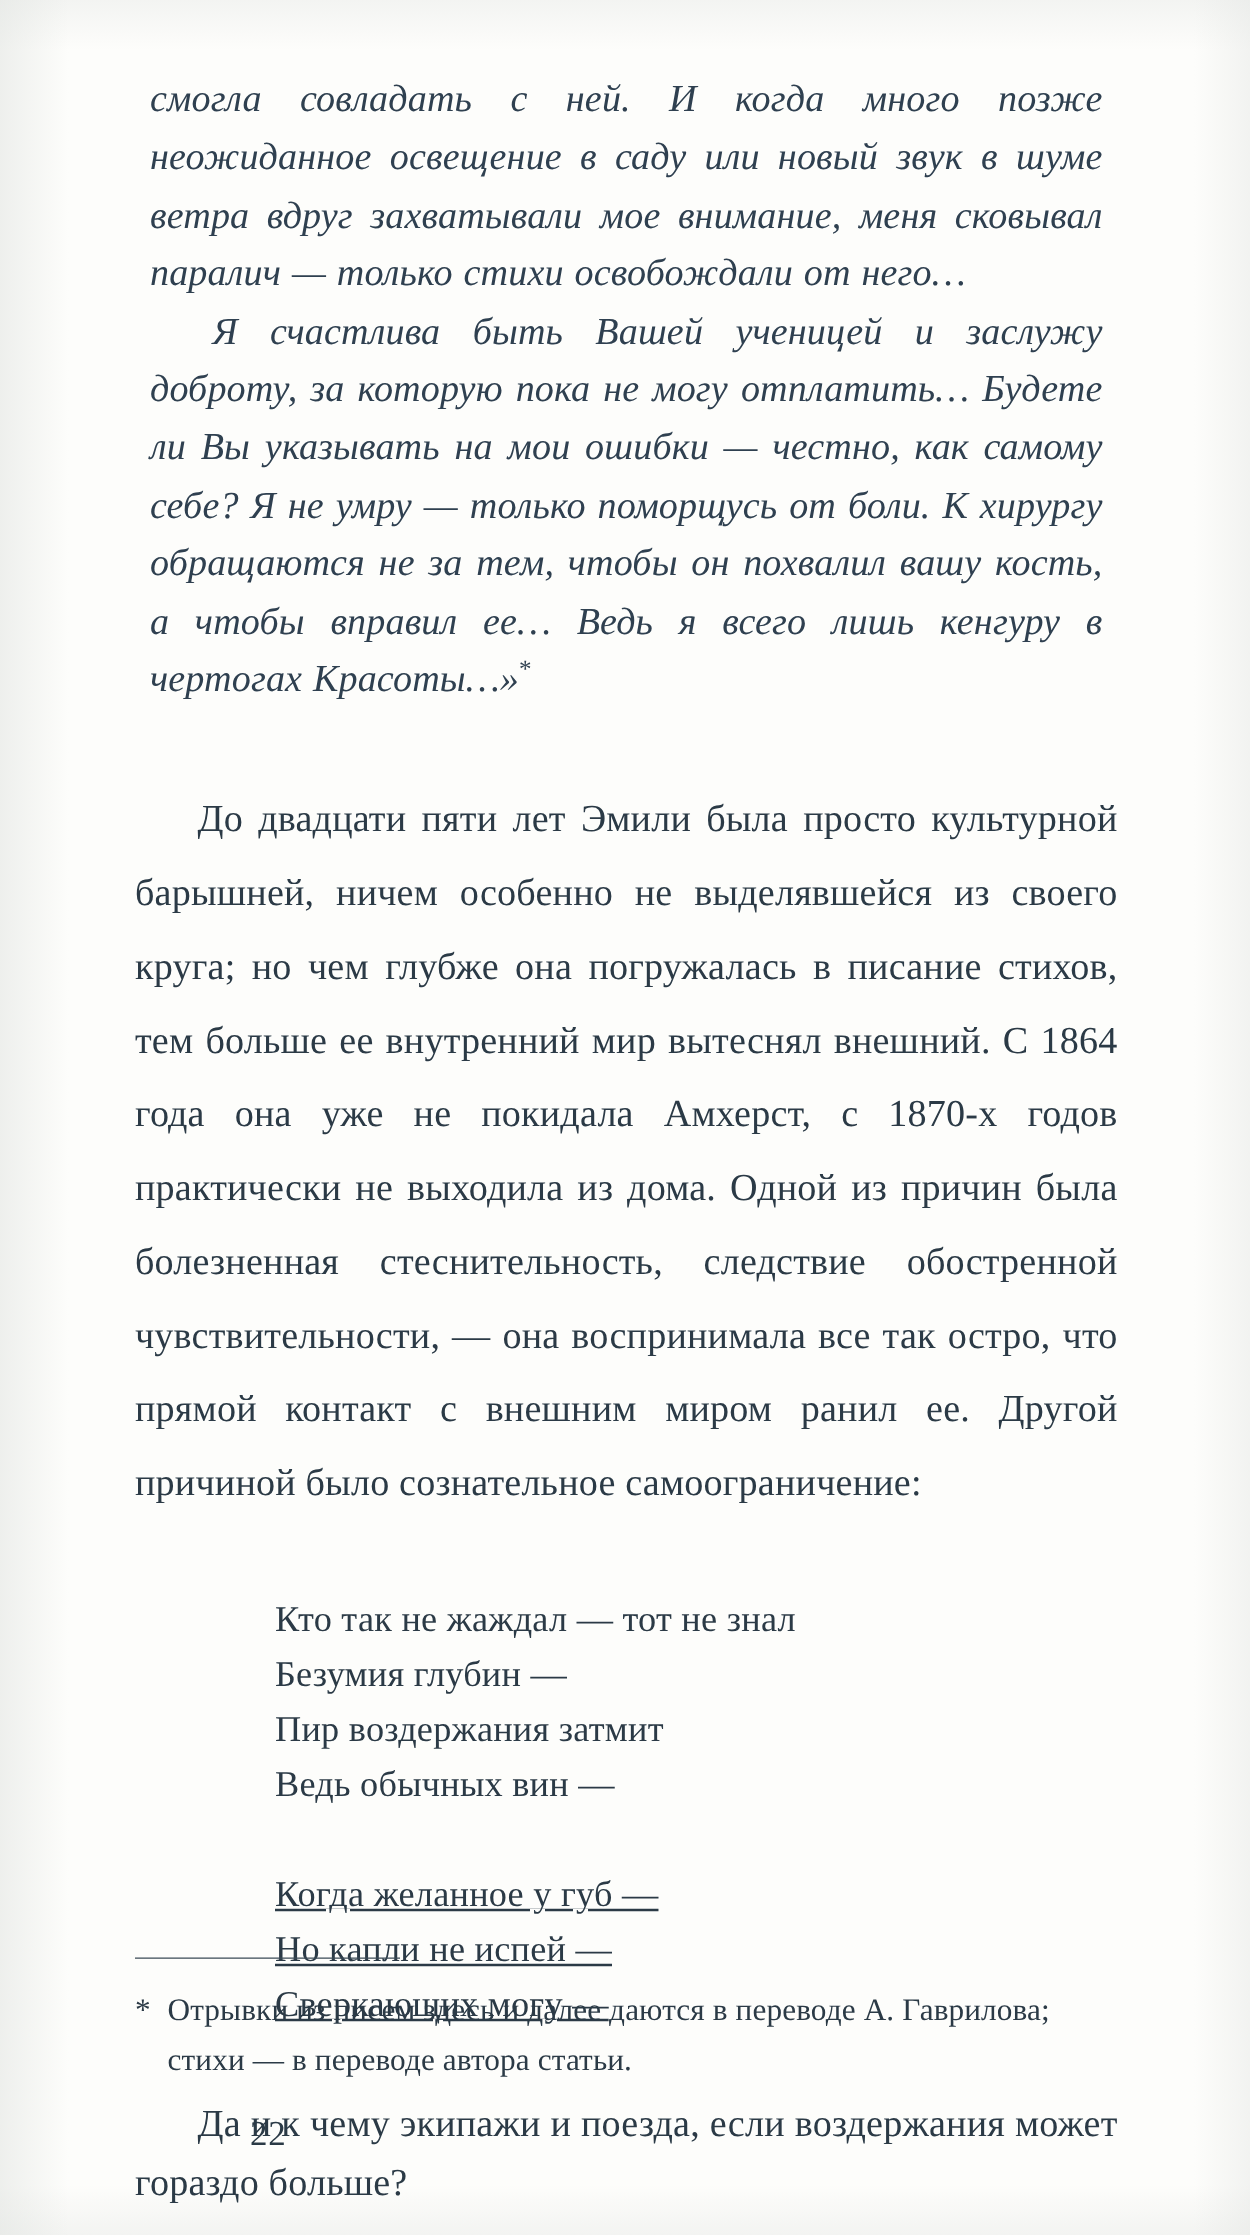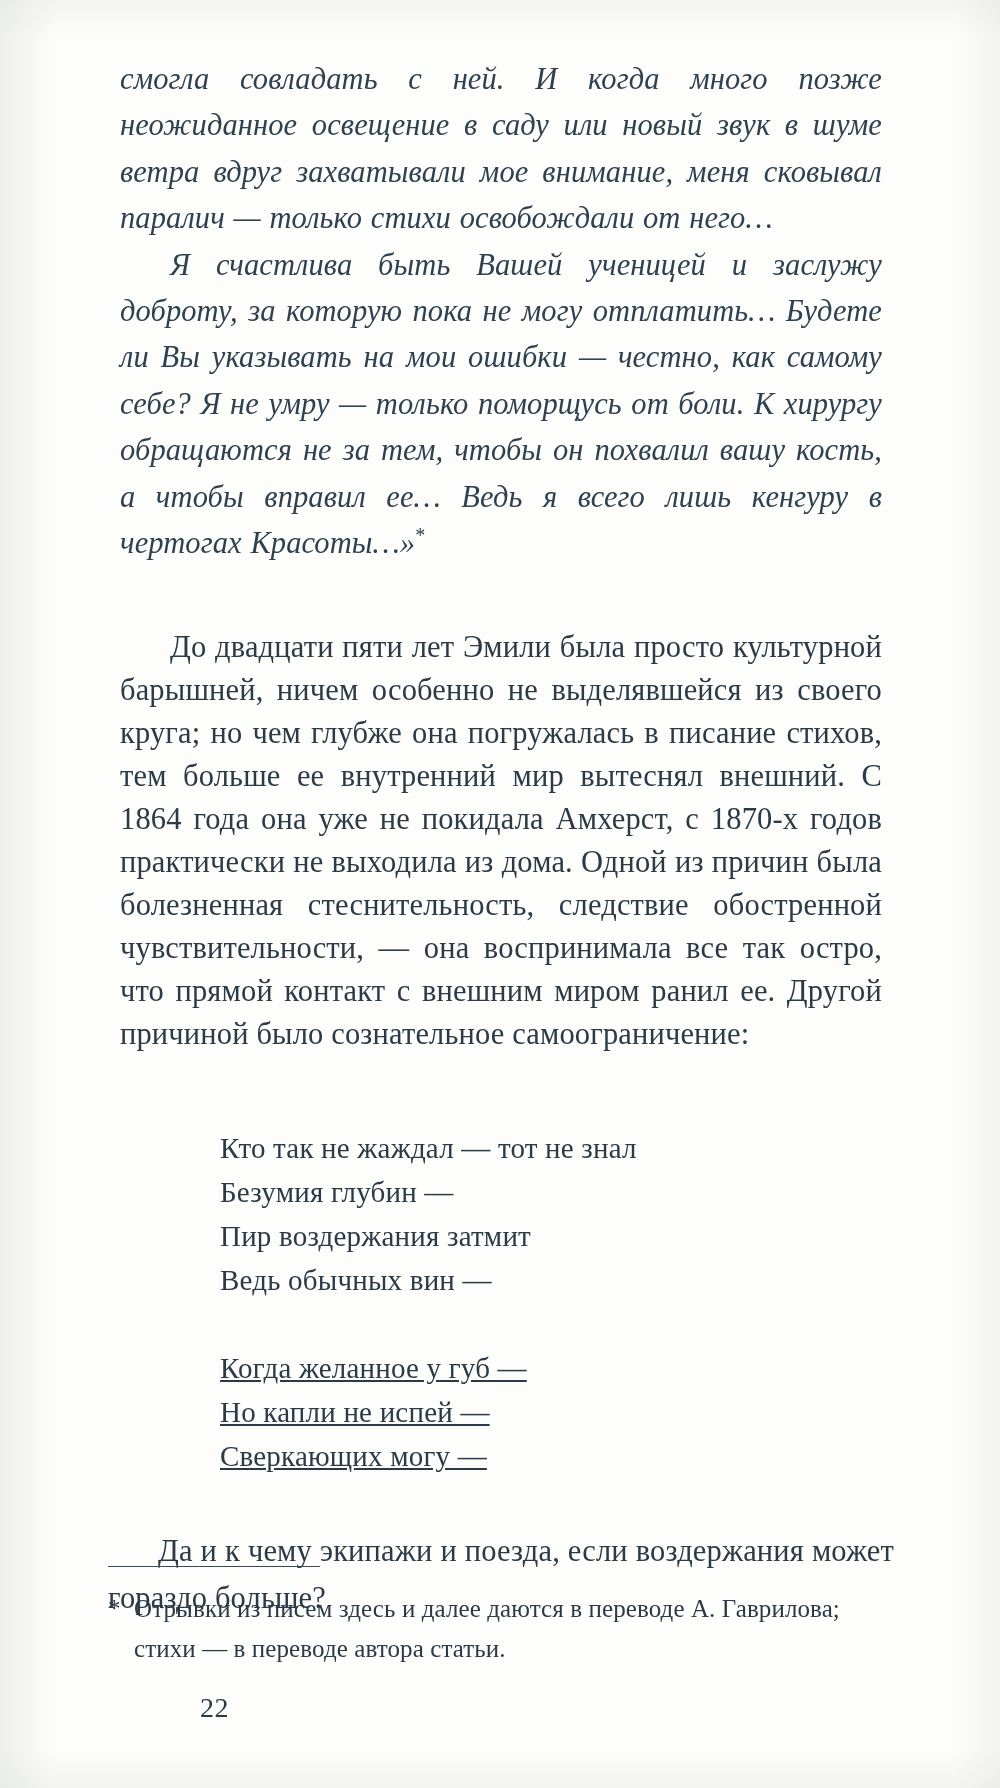--- a/index.html
+++ b/index.html
@@ -49,25 +49,25 @@
   .letter-quote p.indent { text-indent: 50px; }
   .fn-ref {
     font-style: normal;
     font-size: 20px;
     vertical-align: super;
     line-height: 0;
   }
 
   
   .body-para {
-    margin: 12px;
+    margin: 0;
     padding-top: 48px;
     font-family: "Liberation Serif", "DejaVu Serif", serif;
     font-size: 30.5px;
-    line-height: 43px;
+    line-height: 59px;
     color: #2b3a46;
     text-align: justify;
     text-justify: inter-word;
     text-indent: 50px;
     letter-spacing: 0.15px;
   }
 
   
   .poem {
     margin: 0;

